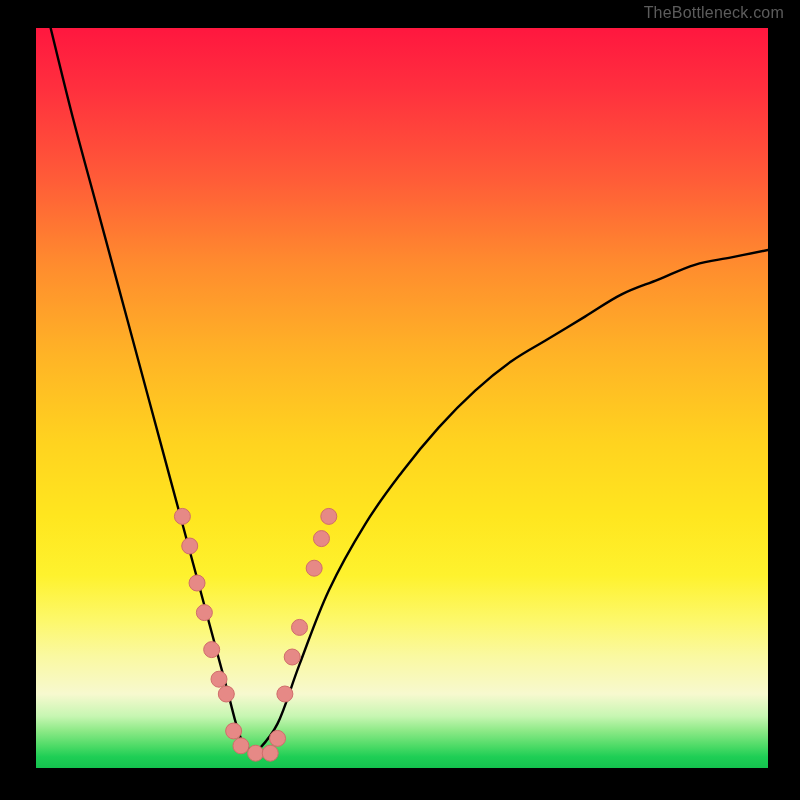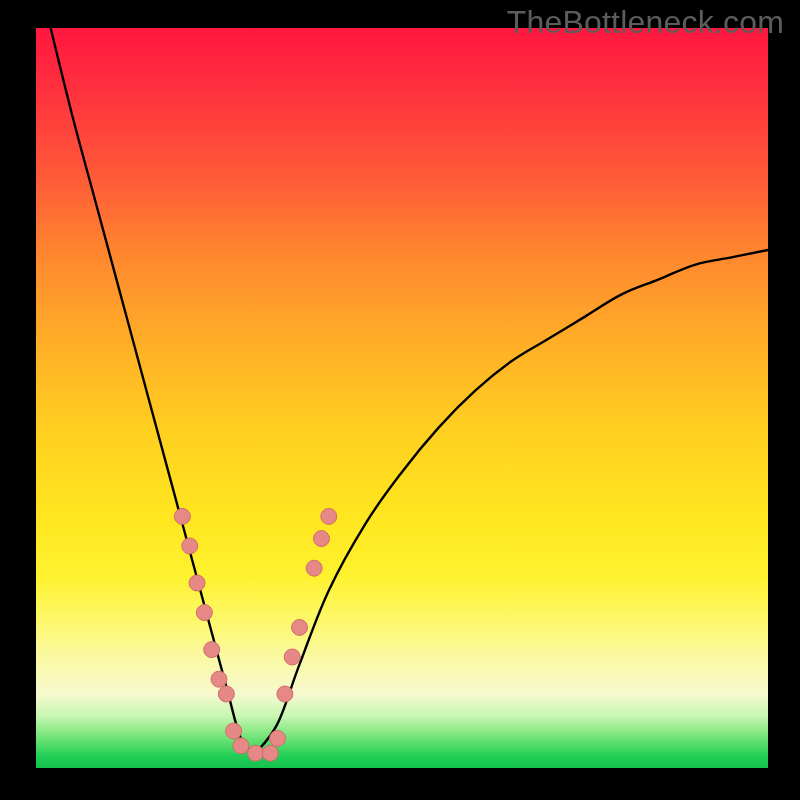--- a/index.html
+++ b/index.html
@@ -47,21 +47,21 @@
       #4edb67 97%,
       #1ece55 98.5%,
       #14c24e 100%
     );
   }
   .watermark {
     position: absolute;
     top: 4px;
     right: 16px;
     color: #5c5c5c;
-    font-size: 32px;
+    font-size: 16px;
     font-weight: 500;
     letter-spacing: 0.2px;
   }
   svg.curves {
     position: absolute;
     left: 0; top: 0;
     width: 732px;
     height: 740px;
   }
 </style>

